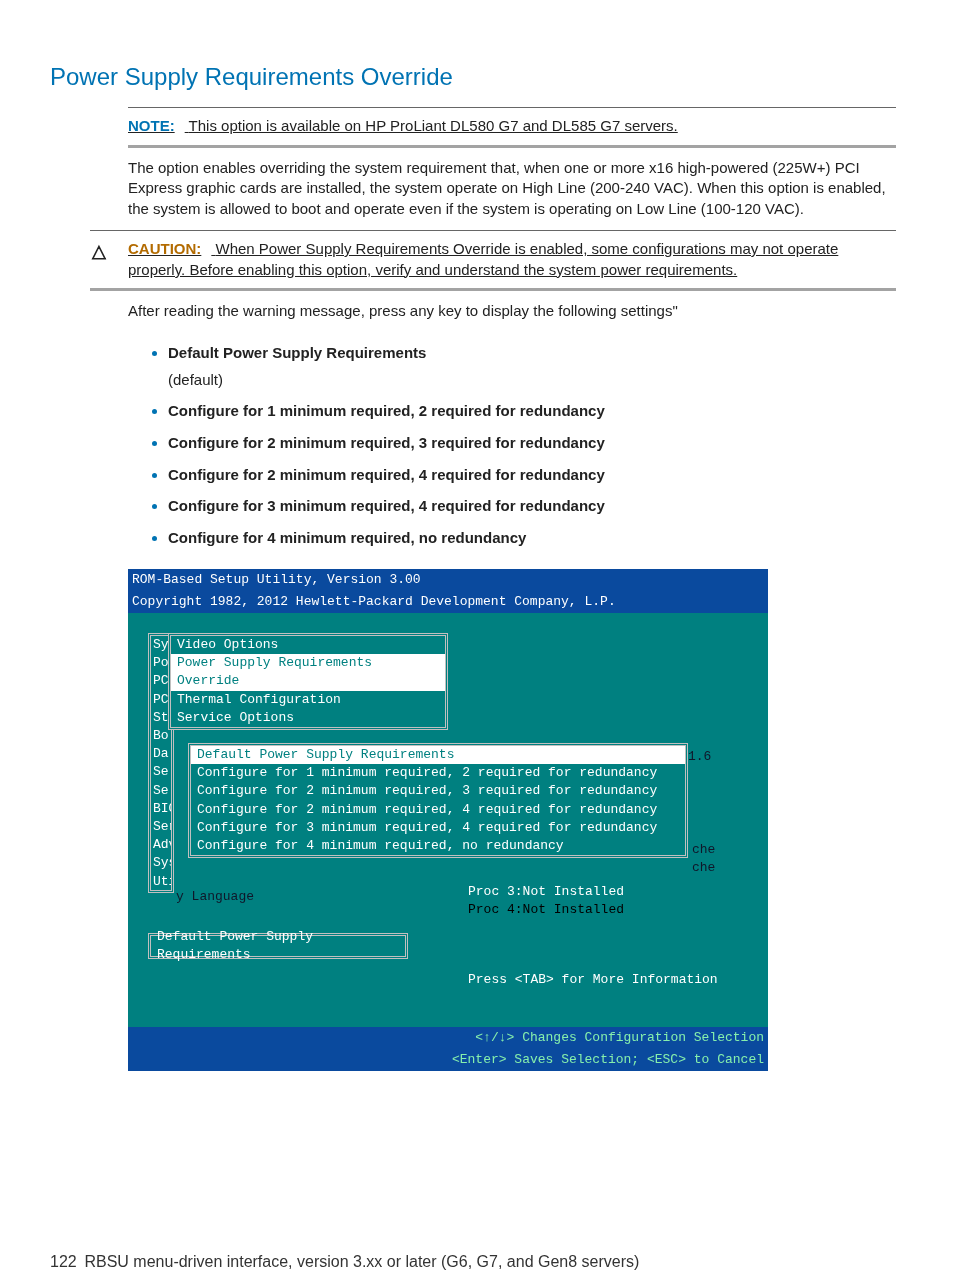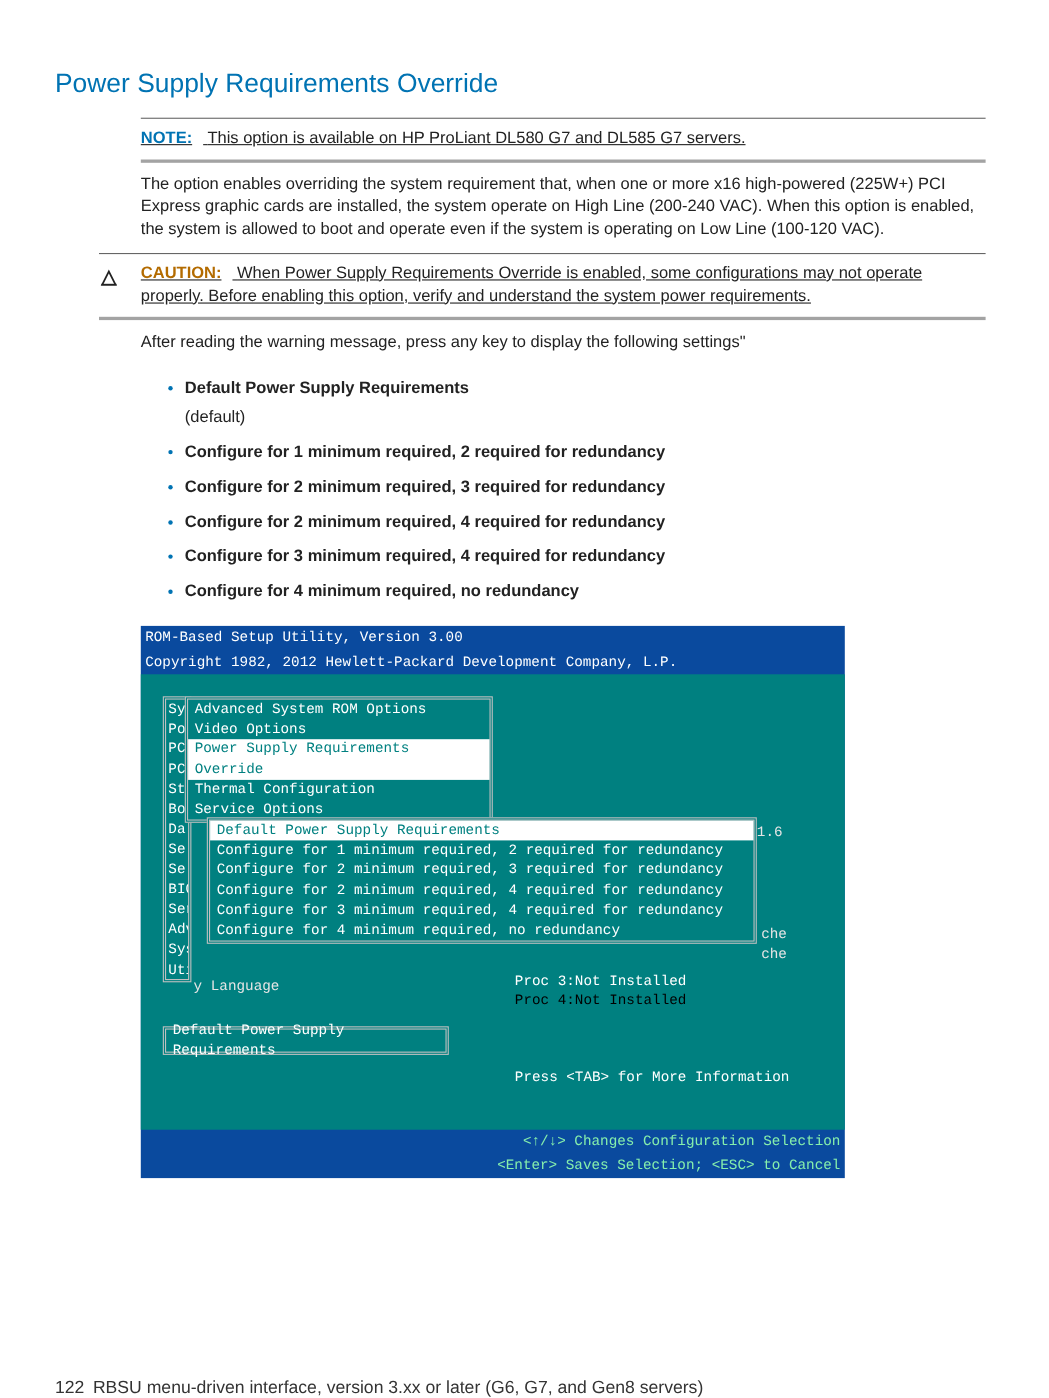--- a/index.html
+++ b/index.html
@@ -109,21 +109,21 @@
   }
   .bios-sub div { padding:0 6px; color:#fff; }
   .bios-sub .sel { background:#fff; color:#008080; }
   .bios-status {
     left:20px; top:320px; width:260px; height:26px;
     color:#fff; display:flex; align-items:center; padding:0 6px;
   }
   .bios-proc { position:absolute; left:340px; top:270px; color:#fff; }
   .bios-proc2{ position:absolute; left:340px; top:288px; color:#000000; }
   .bios-tab  { position:absolute; left:340px; top:326px; color:#fff;margin-top:32px; }
-  .bios-frag { position:absolute; color:#e5e5e5; }
+  .bios-frag { position:absolute; color:#0f172a; }
   .bios-bot { color:#86efac; padding:2px 4px;text-align:right; }
 
   .footer {
     margin-top: 180px;
     font-size: 16px;
     color:#333;
   }
   .footer .pg { display:inline-block; width:30px; }
 </style>
 </head>
@@ -178,21 +178,20 @@
         <div>Se</div>
       <div>Se</div>
         <div>BIOS</div>
       <div>Serv</div>
         <div>Adva</div>
       <div>Syst</div>
         <div>Utilit</div>
     </div>
 
     <div class="bios-panel bios-menu">
-      <div>Advanced System ROM Options</div>
       <div>Video Options</div>
       <div class="sel">Power Supply Requirements Override</div>
       <div>Thermal Configuration</div>
       <div>Service Options</div>
     </div>
 
     <div class="bios-right">
       <div>ProLiant DL585 G7</div>
       <div>:</div>
       <div>duct ID:</div>

